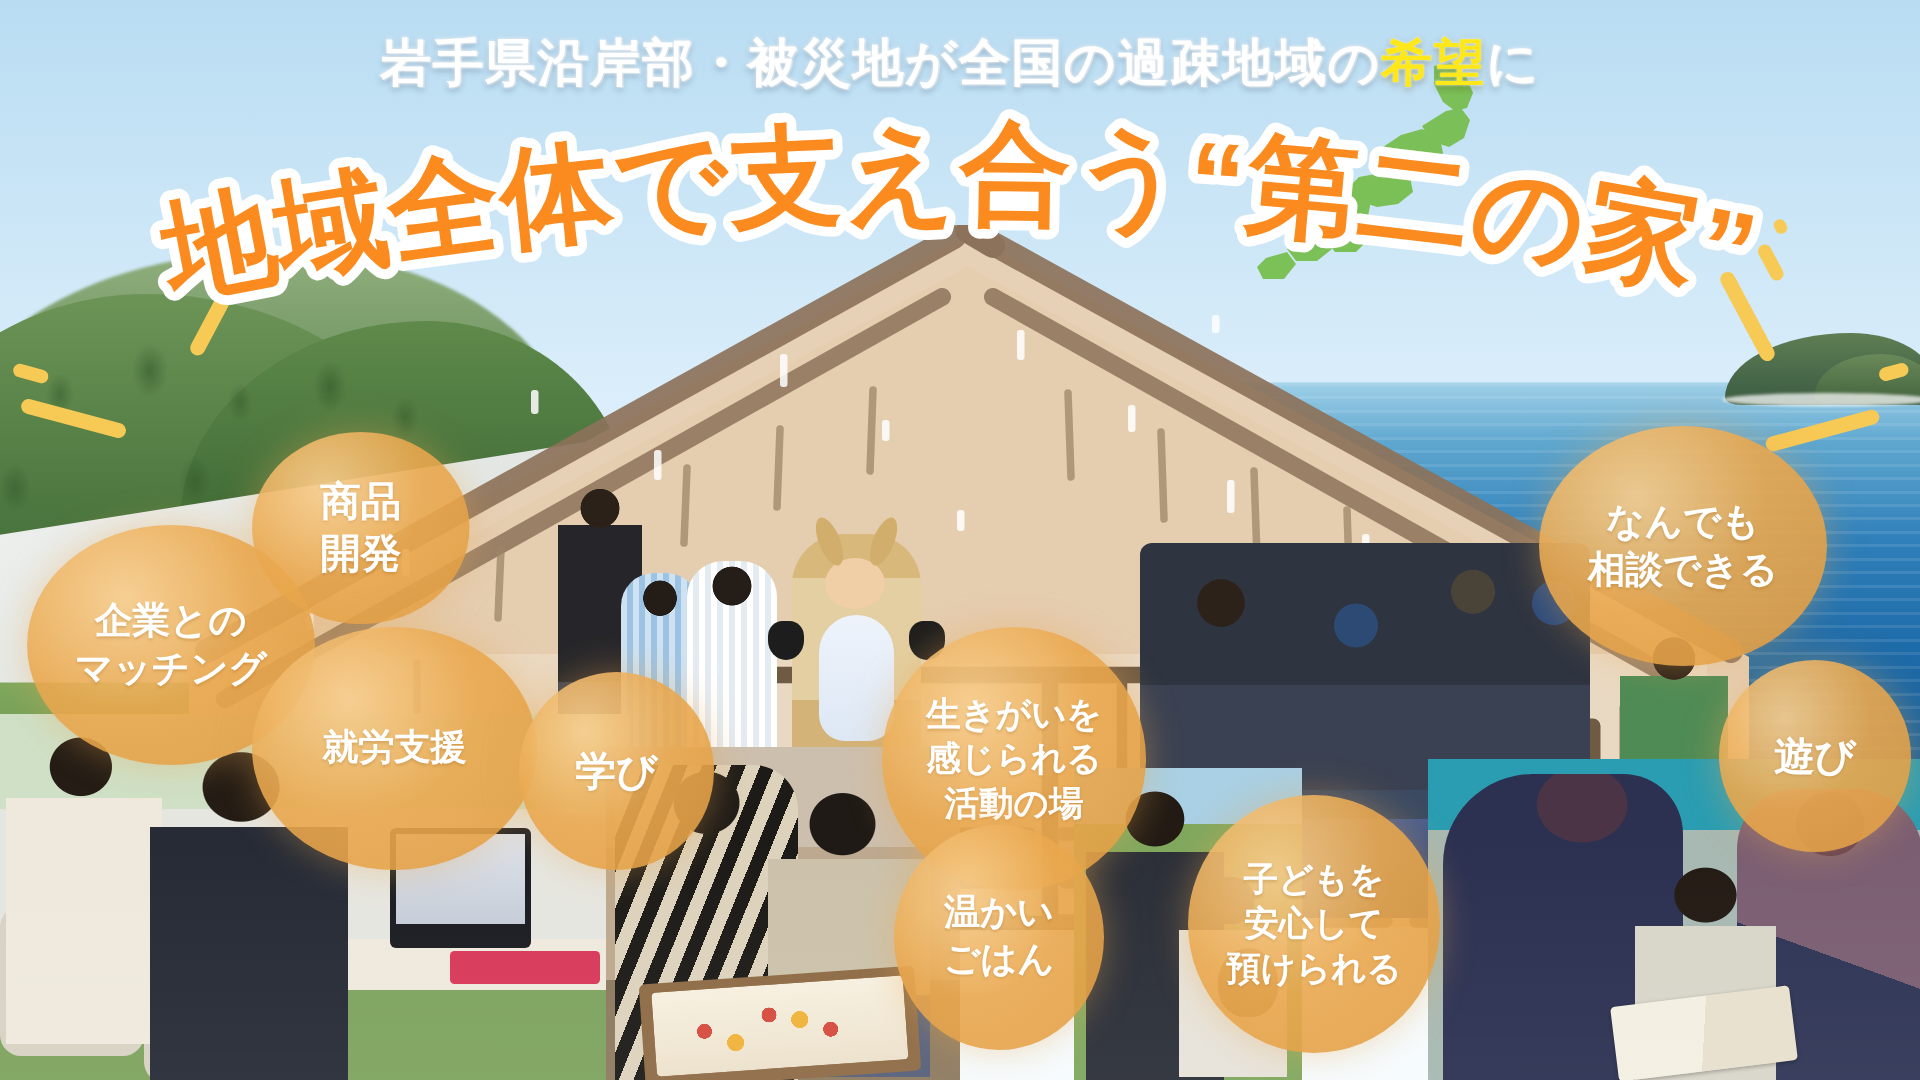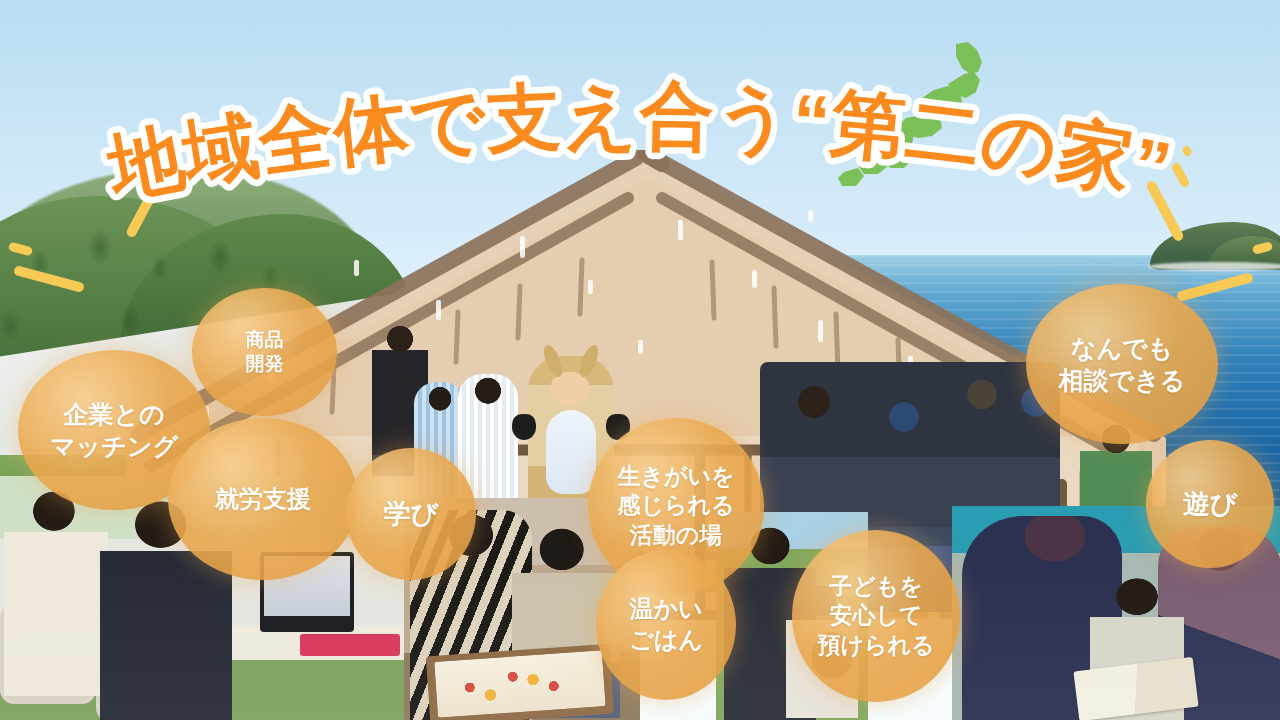--- a/index.html
+++ b/index.html
@@ -569,39 +569,42 @@
       <div class="spark" style="left: 139px; top: 178px; width: 10px; height: 62px; transform: rotate(28deg);"></div>
       <div class="spark" style="left: 16px; top: 237px; width: 9px; height: 24px; transform: rotate(105deg);"></div>
       <div class="spark" style="left: 44px; top: 243px; width: 10px; height: 72px; transform: rotate(105deg);"></div>
       <div class="spark" style="left: 1183px; top: 146px; width: 8px; height: 10px; transform: rotate(-28deg);"></div>
       <div class="spark" style="left: 1176px; top: 162px; width: 9px; height: 26px; transform: rotate(-28deg);"></div>
       <div class="spark" style="left: 1160px; top: 178px; width: 10px; height: 66px; transform: rotate(-28deg);"></div>
       <div class="spark" style="left: 1258px; top: 238px; width: 9px; height: 20px; transform: rotate(75deg);"></div>
       <div class="spark" style="left: 1210px; top: 248px; width: 10px; height: 78px; transform: rotate(75deg);"></div>
     </div>
 
+  <div class="head-top">
+    <span>岩手県沿岸部・被災地が全国の過疎地域の</span><span class="hl">希望</span><span>に</span>
+  </div>
 
   <div class="head-main">
     <svg width="1100" height="110" viewBox="0 0 1100 110">
       <defs>
         <path id="arc" d="M 40 96 Q 550 -6 1060 96"></path>
       </defs>
       <text class="hm-stroke" text-anchor="middle">
         <textPath href="#arc" startOffset="50%"><tspan id="hm1">地域全体で支え合う“第二の家”</tspan></textPath>
       </text>
       <text class="hm-fill" text-anchor="middle">
         <textPath href="#arc" startOffset="50%"><tspan id="hm2">地域全体で支え合う“第二の家”</tspan></textPath>
       </text>
     </svg>
   </div>
 
   <div id="bubbles">
       <div class="bubble" style="left: 18px; top: 350px; width: 192px; height: 160px; font-size: 25px;">企業との
 マッチング</div>
-      <div class="bubble" style="left: 192px; top: 288px; width: 145px; height: 128px; font-size: 19px;">商品
+      <div class="bubble" style="left: 168px; top: 288px; width: 145px; height: 128px; font-size: 27px;">商品
 開発</div>
       <div class="bubble" style="left: 168px; top: 418px; width: 190px; height: 162px; font-size: 24px;">就労支援</div>
       <div class="bubble" style="left: 346px; top: 448px; width: 130px; height: 132px; font-size: 27px;">学び</div>
       <div class="bubble" style="left: 588px; top: 418px; width: 176px; height: 176px; font-size: 23px;">生きがいを
 感じられる
 活動の場</div>
       <div class="bubble" style="left: 596px; top: 550px; width: 140px; height: 150px; font-size: 24px;">温かい
 ごはん</div>
       <div class="bubble" style="left: 792px; top: 530px; width: 168px; height: 172px; font-size: 23px;">子どもを
 安心して

